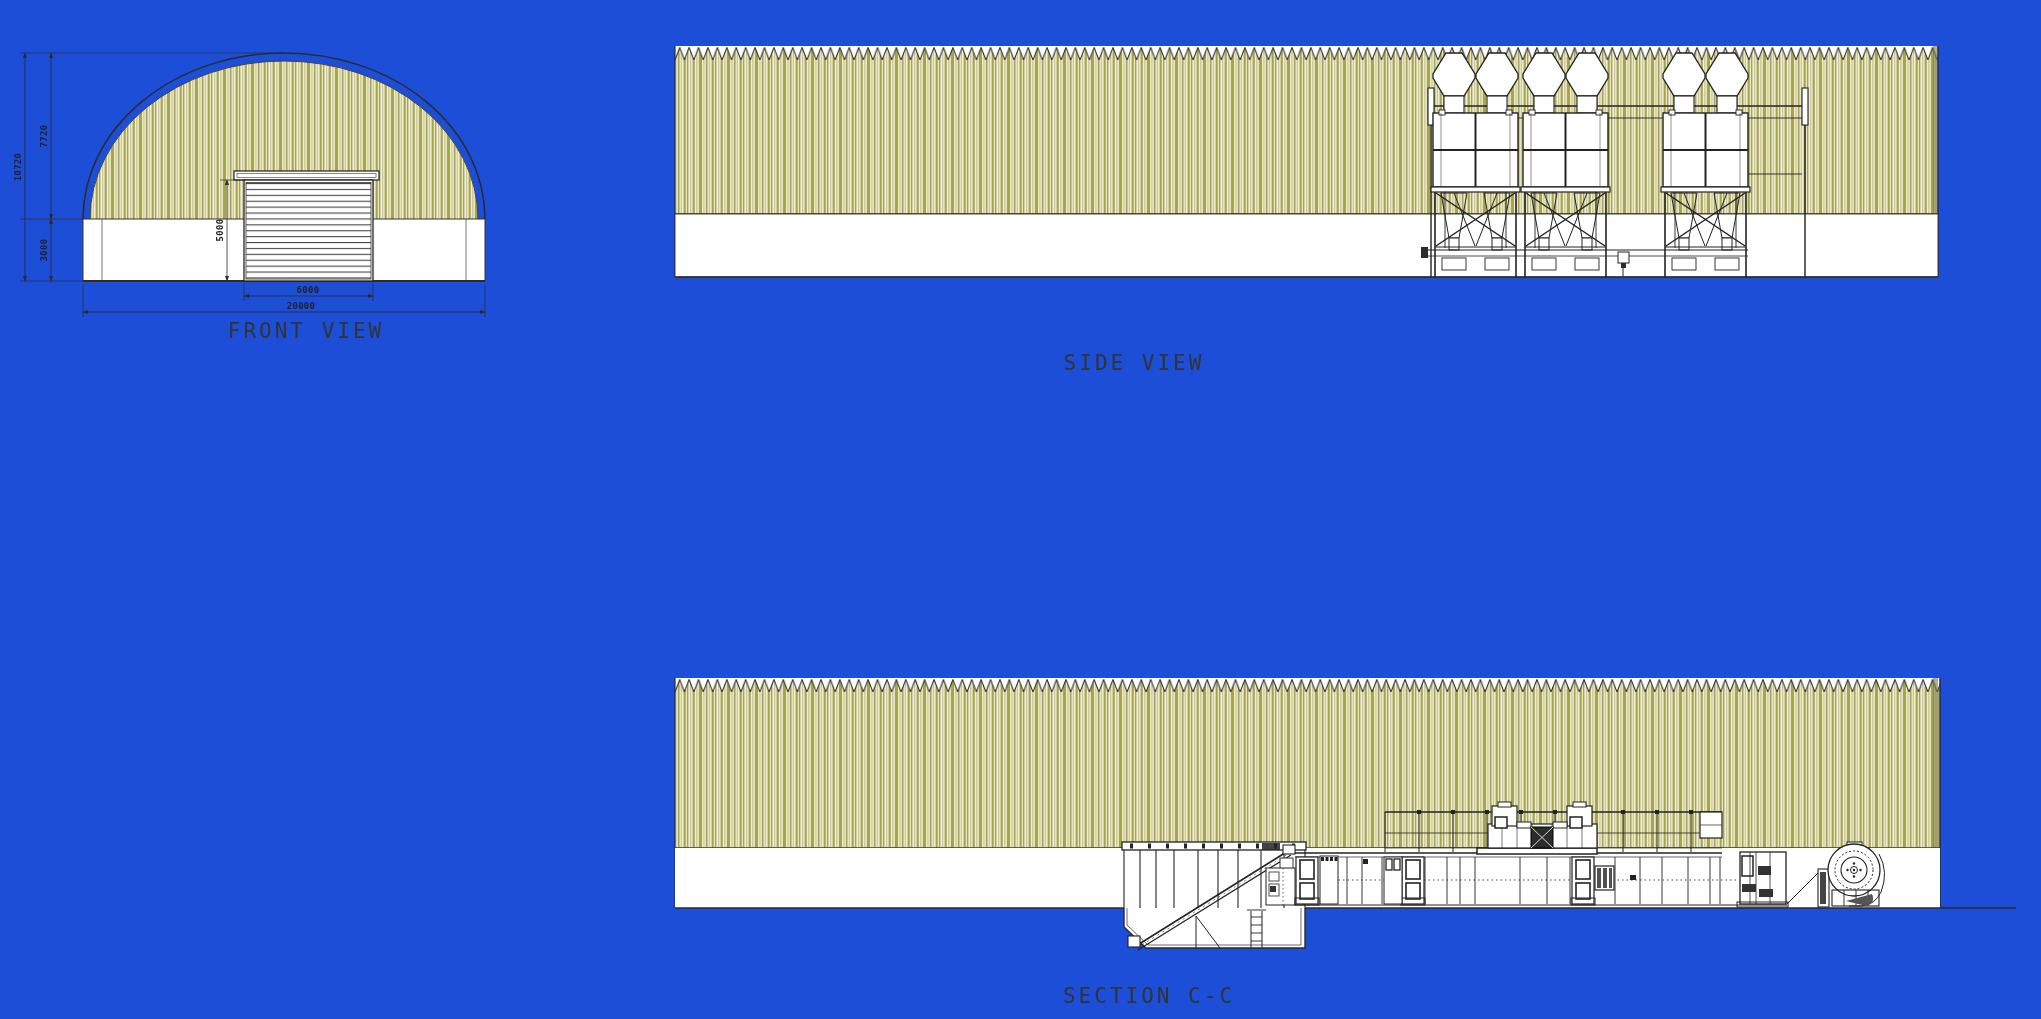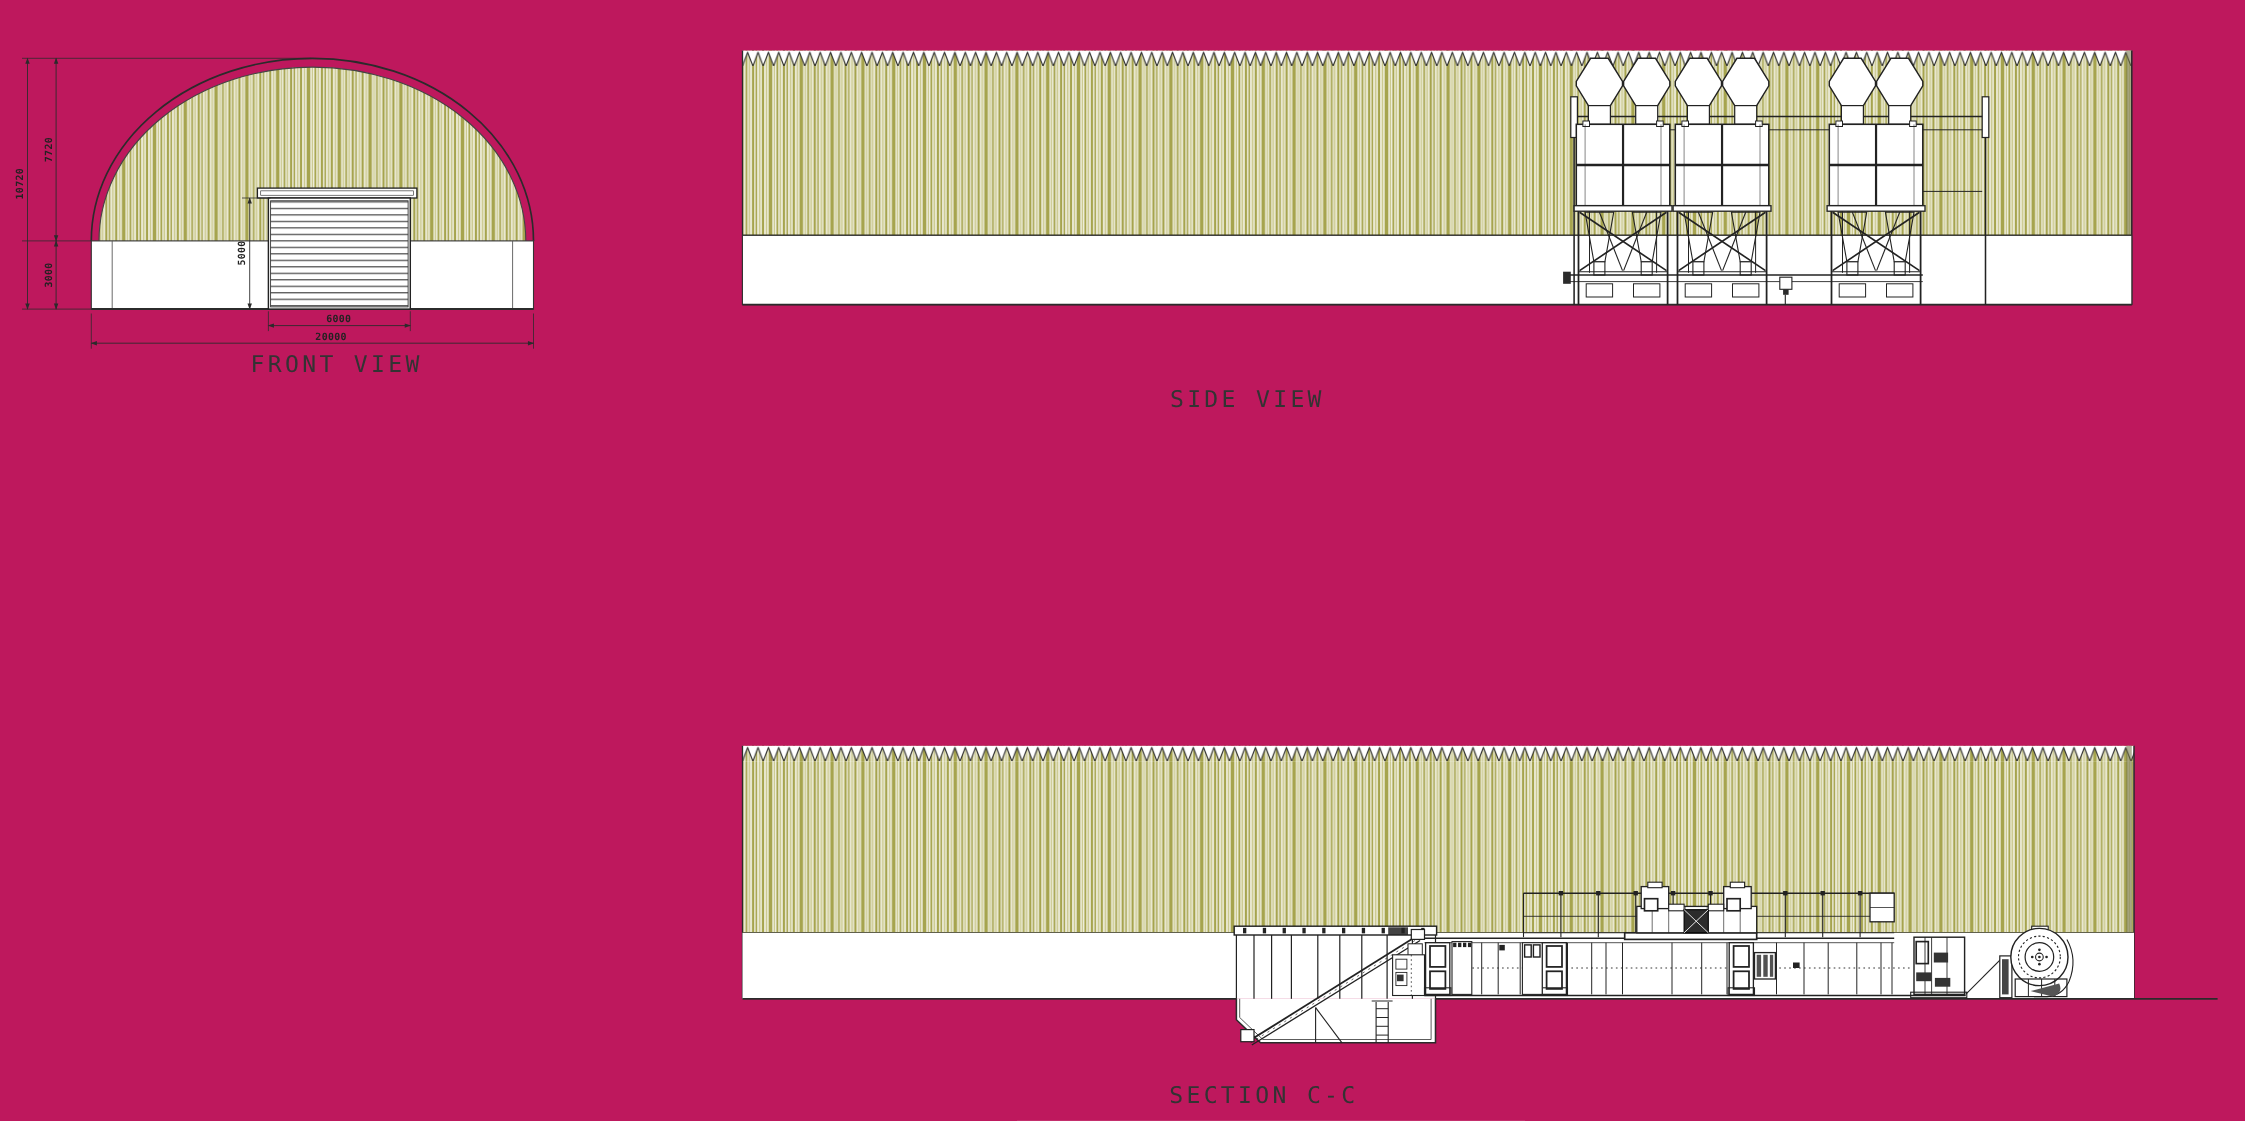--- a/index.html
+++ b/index.html
@@ -1,16 +1,16 @@
 <!DOCTYPE html>
 <html><head>
 <meta charset="utf-8">
 <style>
   html,body{margin:0;padding:0;background:#ffffff;}
-  .canvas-wrap{width:2041px;height:1019px;background:#be185d;position:relative;overflow:hidden;}
+  .canvas-wrap{width:2041px;height:1019px;background:#1d4ed8;position:relative;overflow:hidden;}
   svg{display:block;}
   .dim-text{font-family:"DejaVu Sans Mono",monospace;font-size:9px;font-weight:bold;fill:#222;letter-spacing:.3px;}
   .view-label{font-family:"DejaVu Sans Mono",monospace;font-size:21px;font-weight:400;fill:#333;letter-spacing:3px;}
   line,path,rect,polygon,polyline,circle{vector-effect:none;}
 </style>
 </head>
 <body>
 
 <div class="canvas-wrap">
 <svg width="2041" height="1019" viewBox="0 0 2041 1019">

